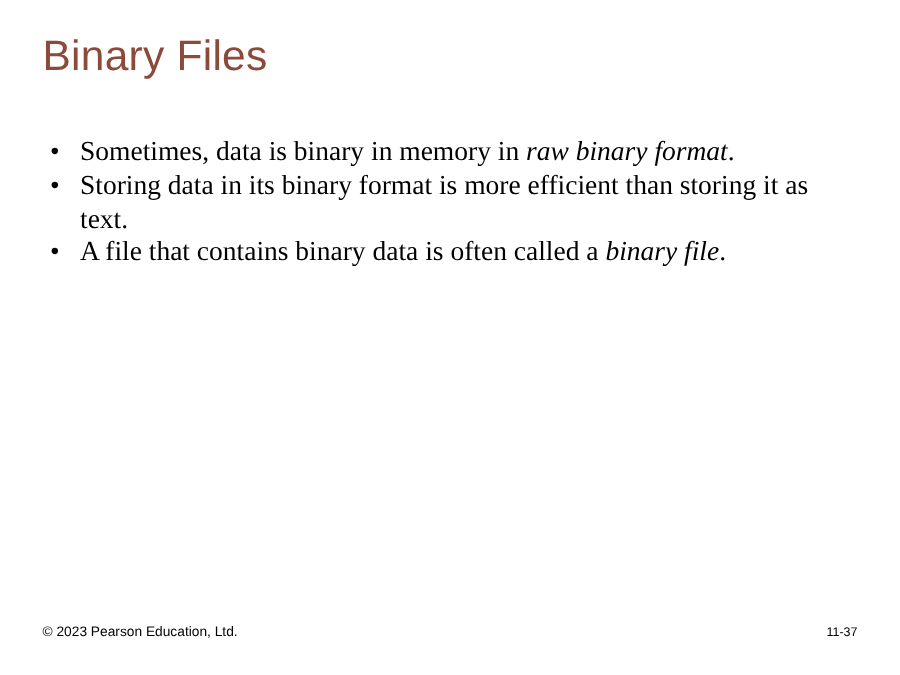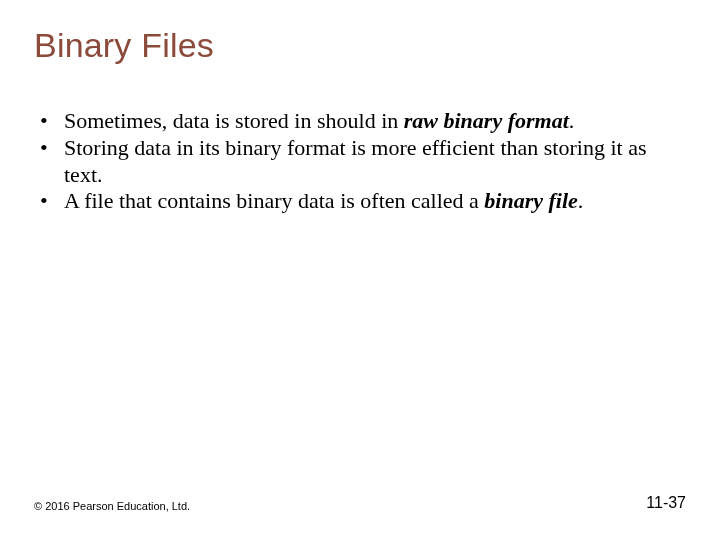--- a/index.html
+++ b/index.html
@@ -46,55 +46,55 @@
     margin: 0;
   }
   ul.bullets li::before {
     content: "•";
     position: absolute;
     left: 4px;
     top: 0;
     font-size: 22px;
     line-height: 1.22;
   }
-  .bi { font-weight: bold; font-style: italic; }
+  .bi { font-weight: normal; font-style: italic; }
   .footer-left {
     position: absolute;
     bottom: 20px;
     left: 34px;
     font-family: Arial, Helvetica, sans-serif;
     font-size: 11px;
     color: #000;
   }
   .footer-right {
     position: absolute;
     bottom: 20px;
     right: 34px;
     font-family: Arial, Helvetica, sans-serif;
-    font-size: 16px;
+    font-size: 10px;
     color: #000;
   }
 </style>
 </head>
 <body>
 
 <div class="slide">
 
   <div class="title">Binary Files</div>
 
   <div class="content">
     <ul class="bullets">
       <li>
-        <span>Sometimes, data is stored in should in </span><span class="bi">raw binary format</span><span>.</span>
+        <span>Sometimes, data is binary in memory in </span><span class="bi">raw binary format</span><span>.</span>
       </li>
       <li>
         <span>Storing data in its binary format is more efficient than storing it as text.</span>
       </li>
       <li>
         <span>A file that contains binary data is often called a </span><span class="bi">binary file</span><span>.</span>
       </li>
     </ul>
   </div>
 
-  <div class="footer-left">© 2016 Pearson Education, Ltd.</div>
+  <div class="footer-left">© 2023 Pearson Education, Ltd.</div>
   <div class="footer-right">11-37</div>
 
 </div>
 
 </body></html>

